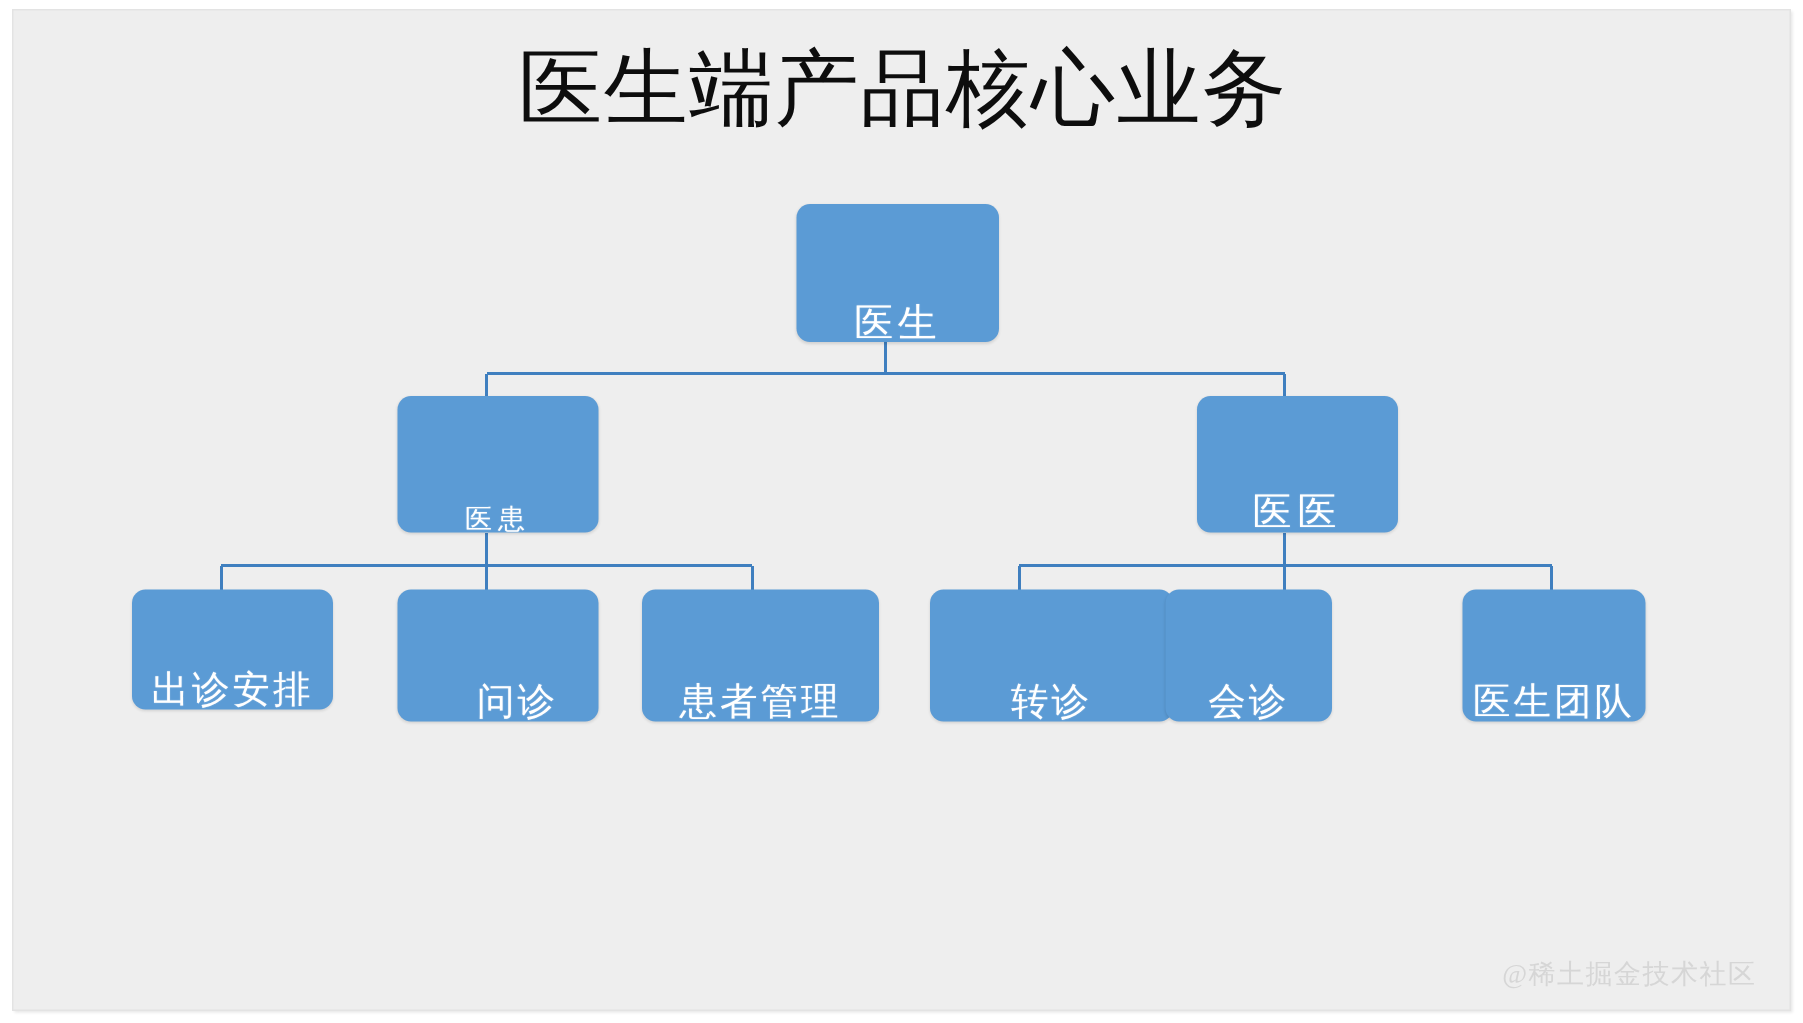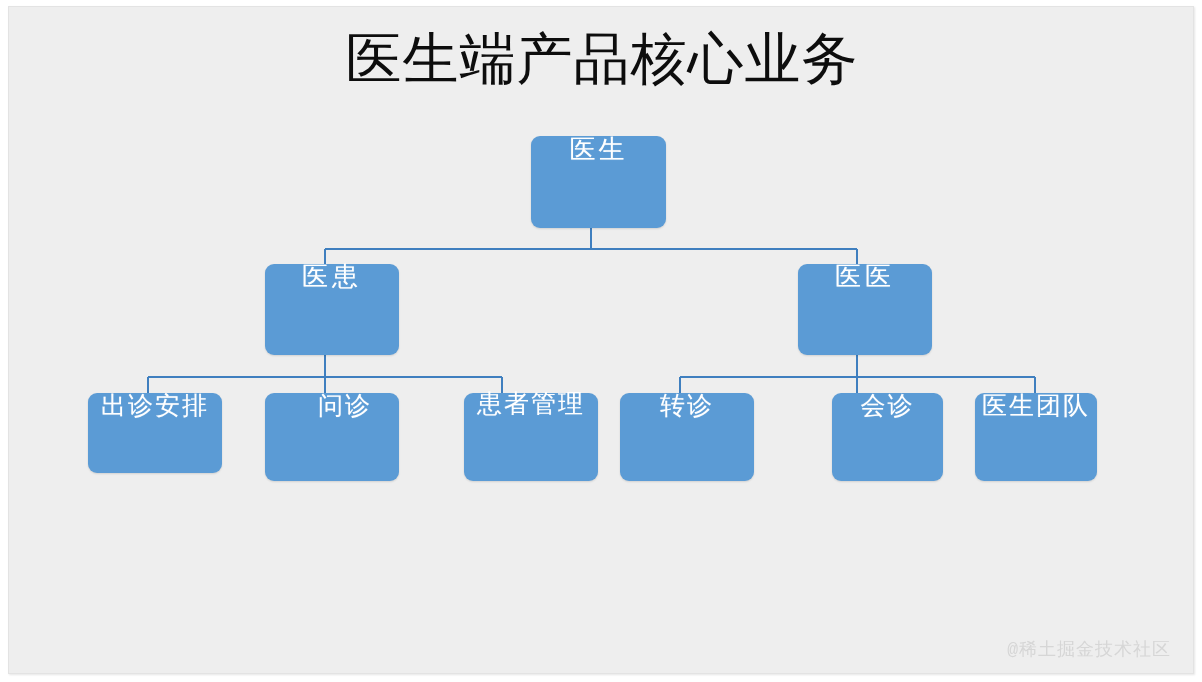--- a/index.html
+++ b/index.html
@@ -57,21 +57,21 @@
     height: 668px;
   }
 
   .node {
     position: absolute;
     box-sizing: border-box;
     background: #5b9bd5;
     border-radius: 9px;
     color: #ffffff;
     display: flex;
-    align-items: flex-start;
+    align-items: flex-end;
     justify-content: center;
     font-size: 25px;
     line-height: 1;
     letter-spacing: 2px;
     text-shadow: 0 0 1px rgba(255,255,255,0.45);
     box-shadow: 0 1px 2px rgba(0,0,0,0.12);
     font-family: "Liberation Serif", "DejaVu Serif", serif;
   }
 
   .node-root {
@@ -85,21 +85,21 @@
   }
 
   .watermark {
     position: absolute;
     right: 22px;
     bottom: 12px;
     font-size: 18px;
     color: #d6d6d6;
     letter-spacing: 1px;
     white-space: nowrap;
-    font-family: Liberation Mono, monospace;
+    font-family: Liberation Serif, serif;
   }
 </style>
 </head>
 <body>
 
 <div class="slide">
 
   <div class="slide-title">医生端产品核心业务</div>
 
   <div class="chart-layer">
@@ -123,45 +123,45 @@
         <path d="M 670.5 370 L 670.5 386"></path>
         <path d="M 847.5 370 L 847.5 386"></path>
         <path d="M 1025.5 370 L 1025.5 386"></path>
       </g>
     </svg>
 
     <div class="node node-root" style="left:522px; top:129px; width:135px; height:92px; font-size:26px;">
       <span>医生</span>
     </div>
 
-    <div class="node node-l2" style="left:256px; top:257px; width:134px; height:91px; font-size:26px;">
+    <div class="node node-l2" style="left:256px; top:257px; width:134px; height:91px; font-size:18px;">
       <span>医患</span>
     </div>
 
     <div class="node node-l2" style="left:789px; top:257px; width:134px; height:91px; font-size:26px;">
       <span>医医</span>
     </div>
 
     <div class="node" style="left:79px; top:386px; width:134px; height:80px;">
       <span>出诊安排</span>
     </div>
 
     <div class="node" style="left:256px; top:386px; width:134px; height:88px;padding-left:26px;">
       <span>问诊</span>
     </div>
 
-    <div class="node" style="left:455px; top:386px; width:134px; height:88px;font-family:Liberation Mono, monospace;">
+    <div class="node" style="left:419px; top:386px; width:158px; height:88px;">
       <span>患者管理</span>
     </div>
 
-    <div class="node" style="left:611px; top:386px; width:134px; height:88px;">
+    <div class="node" style="left:611px; top:386px; width:162px; height:88px;">
       <span>转诊</span>
     </div>
 
-    <div class="node" style="left:823px; top:386px; width:111px; height:88px;">
+    <div class="node" style="left:768px; top:386px; width:111px; height:88px;">
       <span>会诊</span>
     </div>
 
     <div class="node" style="left:966px; top:386px; width:122px; height:88px;">
       <span>医生团队</span>
     </div>
 
   </div>
 
   <div class="watermark">@稀土掘金技术社区</div>

